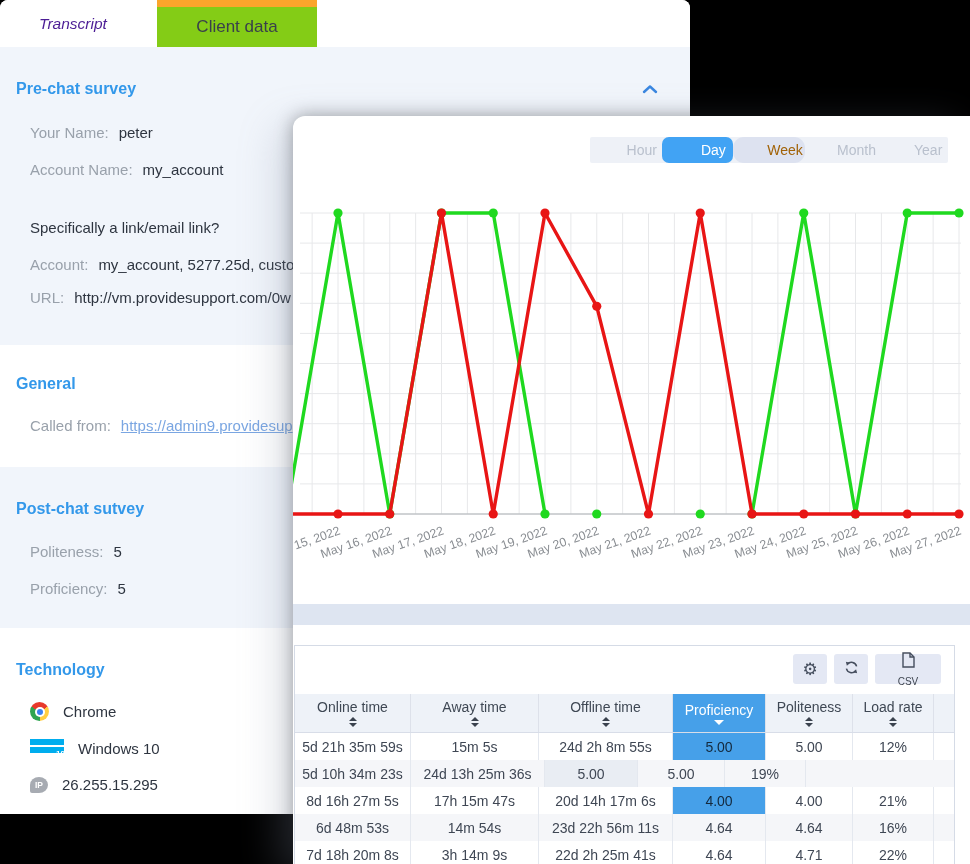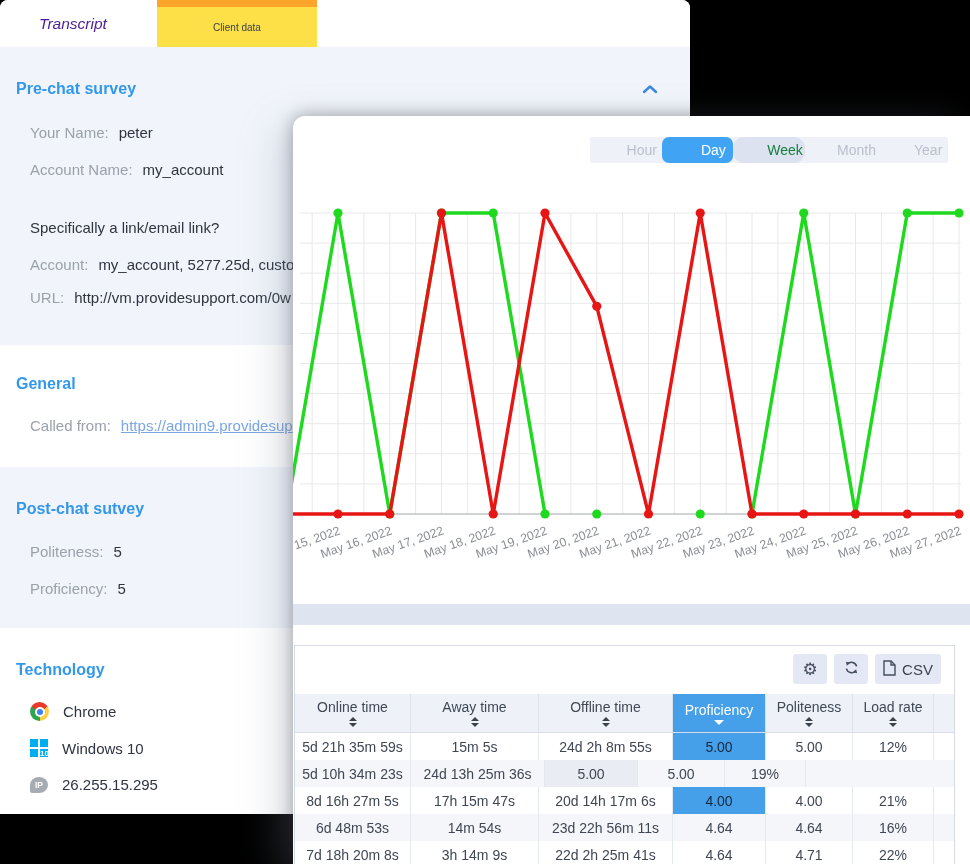--- a/index.html
+++ b/index.html
@@ -16,23 +16,23 @@
     background:#fff; border-radius:8px 8px 0 0; overflow:hidden;
   }
   .tabbar { position:absolute; left:0; top:0; width:690px; height:47px; background:#fff; }
   .tab-transcript {
     position:absolute; left:0; top:0; width:146px; height:47px;
     display:flex; align-items:center; justify-content:center;
     color:#4c1d95; font-size:15.5px; cursor:pointer;font-style:italic;
   }
   .tab-clientdata {
     position:absolute; left:157px; top:0; width:160px; height:47px;
-    background:#fde047; border-top:7px solid #fba52b;
+    background:#84cc16; border-top:7px solid #fba52b;
     display:flex; align-items:center; justify-content:center;
-    color:#39404b; font-size:10px; cursor:pointer;
+    color:#39404b; font-size:17px; cursor:pointer;
   }
   .band { position:absolute; left:0; width:690px; }
   .band.blue { background:#f1f5fb; }
   .band.white { background:#fff; }
   .b-prechat  { top:47px;  height:298px; }
   .b-general  { top:345px; height:122px; }
   .b-postchat { top:467px; height:161px; }
   .b-tech     { top:628px; height:186px; }
 
   .sec-title { position:absolute; left:16px; color:#3398ea; font-size:16px; font-weight:700; white-space:nowrap; }
@@ -40,52 +40,52 @@
   .frow .lbl { color:#99a1ab; margin-right:10px; }
   .frow .val { color:#2e3540; }
   .frow .val.link { color:#7aa6e2; text-decoration:underline; cursor:pointer; }
   .chevron-btn { position:absolute; left:642px; top:81px; width:20px; height:14px; cursor:pointer; }
 
   .tech-row { position:absolute; left:30px; display:flex; align-items:center; gap:14px; font-size:15px; color:#2e3540; }
   .chrome-ic { width:19px; height:19px; border-radius:50%; position:relative;
     background:conic-gradient(from -60deg,#e8392b 0 120deg,#ffce41 120deg 240deg,#30a551 240deg 360deg); }
   .chrome-ic::before { content:""; position:absolute; inset:4.5px; background:#fff; border-radius:50%; }
   .chrome-ic::after  { content:""; position:absolute; inset:6.5px; background:#3b82f0; border-radius:50%; }
-  .win-ic { width:18px; height:18px; display:grid; grid-template-columns:1fr 1fr; grid-template-rows:1fr 1fr; gap:2px; position:relative; }
+  .win-ic { width:34px; height:18px; display:grid; grid-template-columns:1fr; grid-template-rows:1fr 1fr; gap:2px; position:relative; }
   .win-ic i { background:#00adee; }
   .win-ic .win10 { position:absolute; right:-1px; bottom:-1px; color:#fff; font-size:8px; font-weight:700; font-style:normal; line-height:1; }
   .ip-ic { width:18px; height:16px; border-radius:50% 50% 50% 2px; background:#a7abb2; color:#fff;
     font-size:8.5px; font-weight:700; display:flex; align-items:center; justify-content:center; }
 
   
   .overlay {
     position:absolute; left:293px; top:116px; width:677px; height:748px;
     background:#fff; border-radius:12px 0 0 0; overflow:hidden;
     box-shadow:-14px 10px 40px rgba(130,140,160,.28), 0 0 18px rgba(0,0,0,.35);
   }
   .period-tabs { position:absolute; left:297px; top:21px; width:358px; height:26px; display:flex; background:#eef1f7; border-radius:2px; }
   .ptab { flex:1; display:flex; align-items:center; justify-content:center; font-size:14px; color:#b9c0cd; cursor:pointer;padding-left:32px; }
   .ptab.active { background:#41a3f4; color:#fff;border-radius:7px; }
-  .ptab.hover  { background:#dde2f0; color:#15803d;border-radius:11px; }
+  .ptab.hover  { background:#dde2f0; color:#a16207;border-radius:11px; }
 
   .chart-svg { position:absolute; left:0; top:84px; width:677px; height:375px; font-family:inherit; }
 
   .divider-band { position:absolute; left:0; top:488px; width:677px; height:21px; background:#dee5f1; }
 
   .table-card {
     position:absolute; left:1px; top:529px; width:661px; height:220px;
     background:#fff; border:1px solid #d5dbe6;
   }
   .toolbar { position:absolute; top:8px; right:13px; display:flex; gap:7px; }
   .icon-btn {
     height:30px; min-width:34px; background:#e4e8f4; border:none; border-radius:3px;
     display:flex; align-items:center; justify-content:center; gap:6px;
     color:#454e5e; cursor:pointer; font-family:inherit;
   }
-  .icon-btn.csv { width:66px; font-size:15px; color:#3e4550; }
+  .icon-btn.csv { width:66px; font-size:10px; color:#3e4550;flex-direction:column; }
   .gear-glyph { font-size:17px; line-height:1; color:#454e5e; }
 
   .thead { position:absolute; left:0; top:48px; width:659px; height:39px; display:flex; background:#eef2f8; border-bottom:1px solid #d8dde8; }
   .th { display:flex; flex-direction:column; align-items:center; justify-content:center; gap:2px;
         font-size:14px; color:#3f4854; border-right:1px solid #dde1ea; cursor:pointer; }
   .th.active { background:#46a0e9; color:#fff; }
   .c0{width:116px}.c1{width:128px}.c2{width:134px}.c3{width:93px}.c4{width:87px}.c5{width:81px}
   .cg{flex:1; border-right:none;}
   .arrs { display:flex; flex-direction:column; align-items:center; gap:2px; }
   .tri-up   { width:0;height:0;border-left:4px solid transparent;border-right:4px solid transparent;border-bottom:4px solid #3a424e; }

